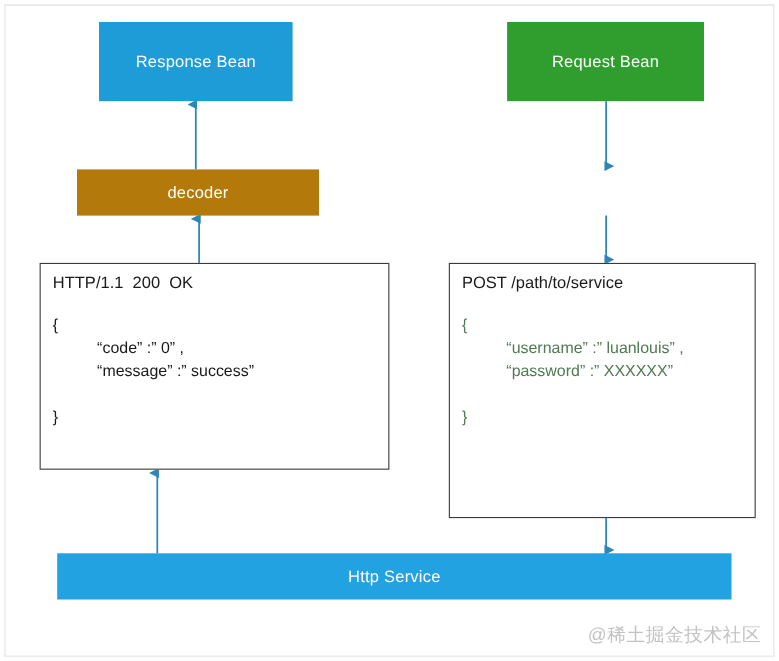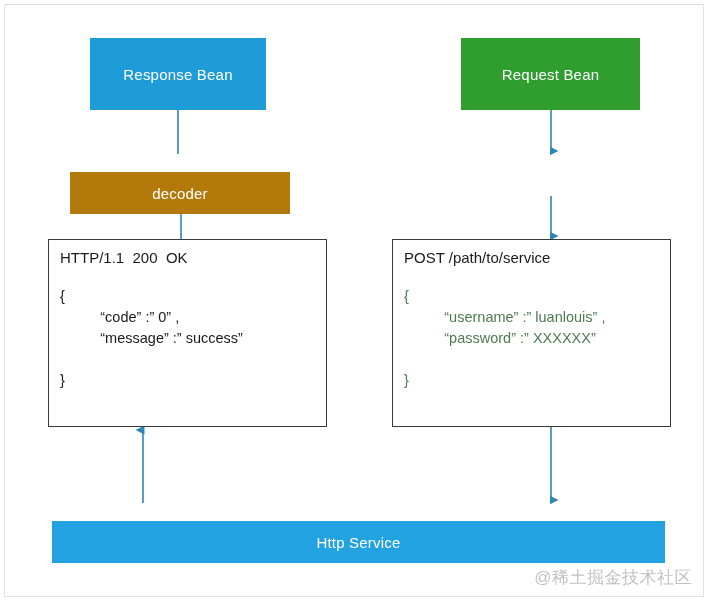--- a/index.html
+++ b/index.html
@@ -33,21 +33,20 @@
 
   .node {
     position: absolute;
     box-sizing: border-box;
     display: flex;
     align-items: center;
     justify-content: center;
     color: #ffffff;
     font-size: 15px;
     letter-spacing: 0.2px;
-    margin-top: 18px;
   }
 
   .node-response {
     left: 90px;
     top: 20px;
     width: 176px;
     height: 72px;
     background: #1e9cd7;
   }
   .node-request {
@@ -83,30 +82,30 @@
   .msgbox {
     position: absolute;
     box-sizing: border-box;
     border: 1px solid #3a3a3a;
     background: #ffffff;
     font-size: 14.5px;
     color: #1a1a1a;
     overflow: hidden;
   }
   .msgbox-response {
-    left: 48px;
+    left: 36px;
+    top: 239px;
+    width: 318px;
+    height: 188px;
+  }
+  .msgbox-request {
+    left: 408px;
     top: 239px;
     width: 279px;
-    height: 188px;
-  }
-  .msgbox-request {
-    left: 392px;
-    top: 239px;
-    width: 279px;
-    height: 188px;
+    height: 232px;
   }
   .msg-title {
     position: absolute;
     left: 11px;
     top: 9px;
     font-size: 15px;
     color: #1a1a1a;
     white-space: pre;
   }
   .msg-body {

